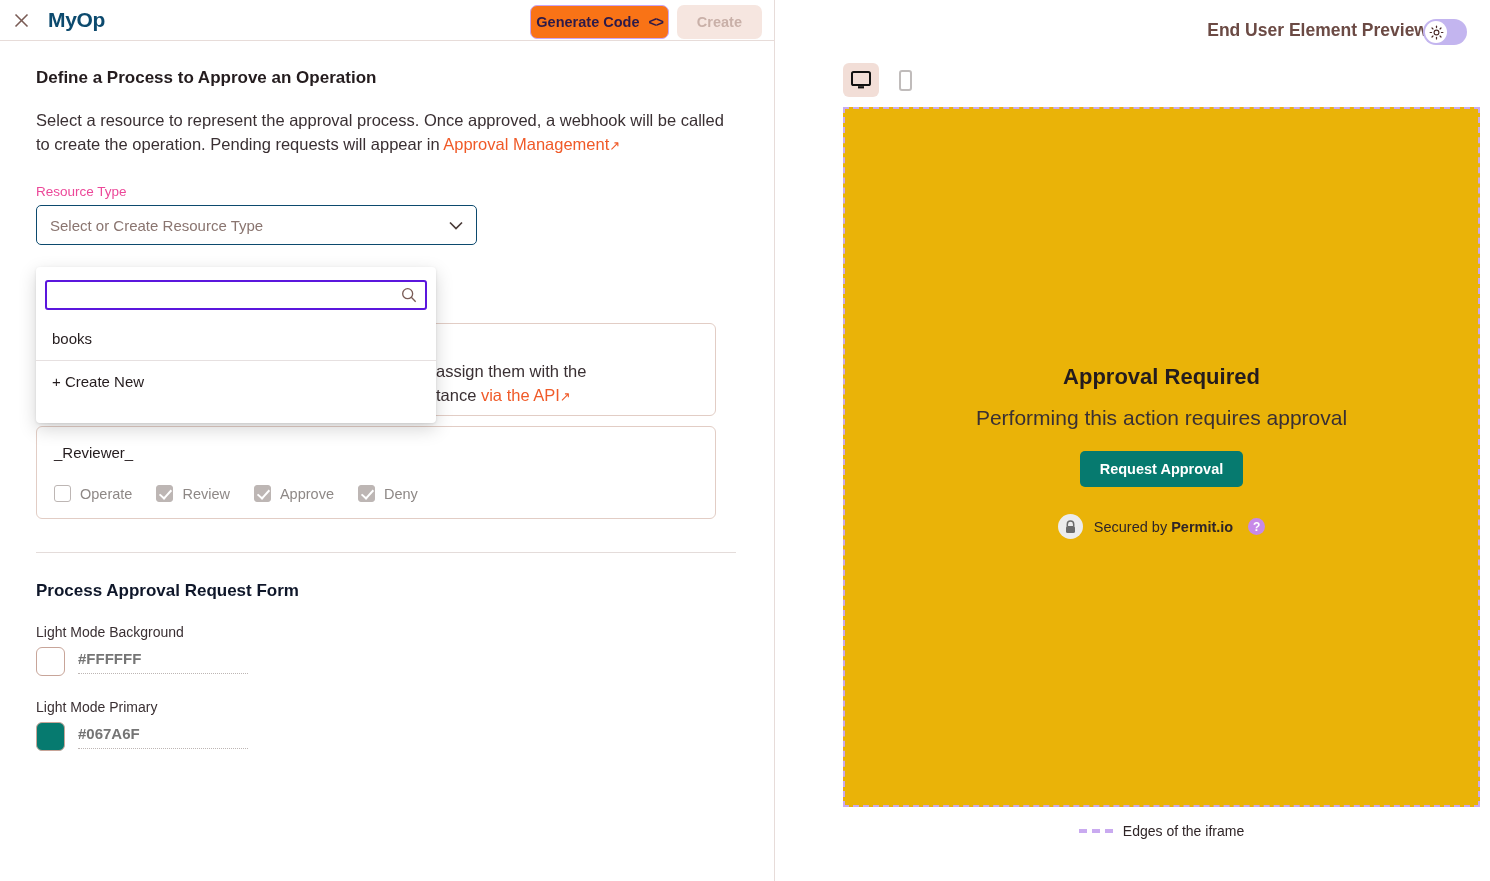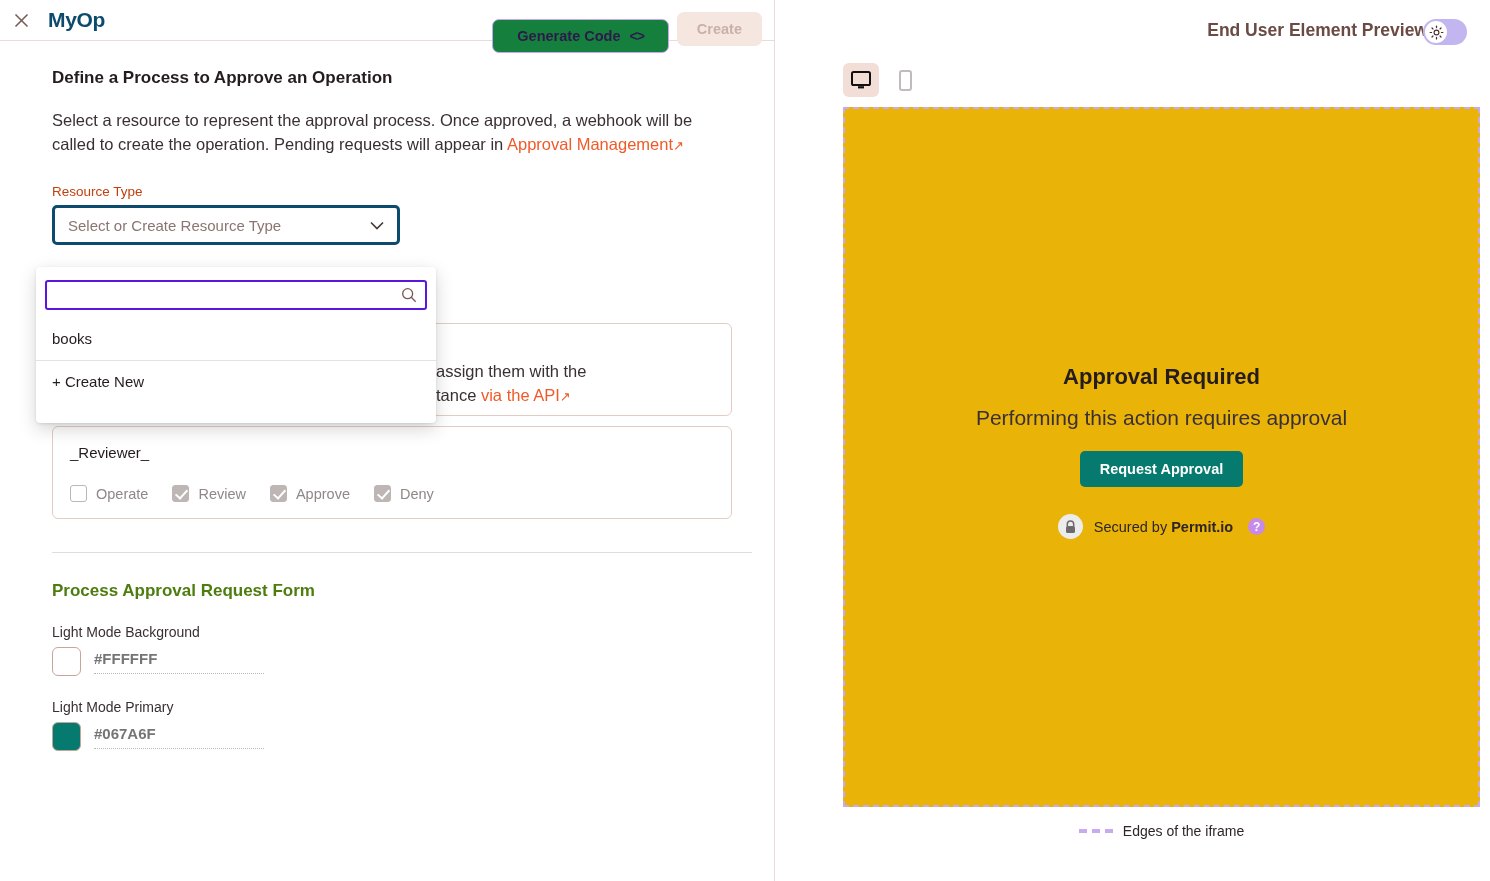--- a/index.html
+++ b/index.html
@@ -34,61 +34,60 @@
   }
   .app-title {
     font-size: 21px; font-weight: bold; color: #0c4a6e;
     margin-left: 14px; letter-spacing: -0.3px;
   }
   .header-actions {
     position: absolute; right: 12px; top: 5px;
     display: flex; align-items: center; gap: 8px;
   }
   .btn-generate {
-    background: #15803d;
+    background: #f97316;
     border: 1px solid #c9a6f5;
     border-radius: 7px;
     color: #2c1a4a;
     font-size: 14.5px; font-weight: bold;
-    padding: 8px 24px;
+    padding: 8px 5px;
     display: flex; align-items: center; gap: 9px;
     cursor: pointer;
     font-family: inherit;
-    margin-top: 14px;
   }
   .code-glyph { font-size: 14px; font-weight: bold; letter-spacing: -1px; }
   .btn-create {
     background: #f6e6e0;
     border: none; border-radius: 7px;
     color: #c9b0a8;
     font-size: 14.5px; font-weight: bold;
     padding: 9px 20px;
     cursor: default;
     font-family: inherit;
   }
 
-  .left-body { padding: 27px 36px 0 52px; position: relative; height: 840px; }
+  .left-body { padding: 27px 36px 0 36px; position: relative; height: 840px; }
   .section-title {
     font-size: 17px; font-weight: bold; color: #241c1e;
     margin-bottom: 20px;
   }
   .desc {
     font-size: 16.5px; color: #3a3033; line-height: 24px;
     max-width: 690px;
   }
   .link-orange { color: #f05a28; text-decoration: none; }
   .link-orange .arrow { font-size: 13px; display: inline-block; }
 
   .field-label {
-    font-size: 13.5px; color: #c2410c;
+    font-size: 13.5px; color: #ec4899;
     margin-top: 26px; margin-bottom: 6px;
   }
   .select-box {
-    width: 348px; height: 40px;
-    border: 3px solid #0c4a6e;
+    width: 441px; height: 40px;
+    border: 1px solid #0c4a6e;
     border-radius: 5px;
     background: #fff;
     display: flex; align-items: center;
     padding: 0 13px;
     position: relative;
     cursor: pointer;
   }
   .select-placeholder { font-size: 15px; color: #8a7570; flex: 1; }
   .chev { color: #4a3b38; font-size: 13px; }
 
@@ -155,21 +154,21 @@
   .chk.checked::after {
     content: "";
     position: absolute; left: 5px; top: 1px;
     width: 5px; height: 10px;
     border: solid #fff; border-width: 0 2px 2px 0;
     transform: rotate(42deg);
   }
   .chk-label { font-size: 14.5px; color: #8e8886; }
 
   .hr { height: 1px; background: #e4dcda; width: 700px; margin: 33px 0 0 0; }
-  .sub-title { font-size: 17px; font-weight: bold; color: #4d7c0f; margin-top: 28px; }
+  .sub-title { font-size: 17px; font-weight: bold; color: #0f172a; margin-top: 28px; }
 
   .color-label { font-size: 14px; color: #3a3033; margin-top: 23px; margin-bottom: 7px; }
   .color-row { display: flex; align-items: flex-start; gap: 13px; }
   .swatch {
     width: 29px; height: 29px;
     border: 1px solid #c8a599;
     border-radius: 6px;
     flex: none;
     cursor: pointer;
   }

